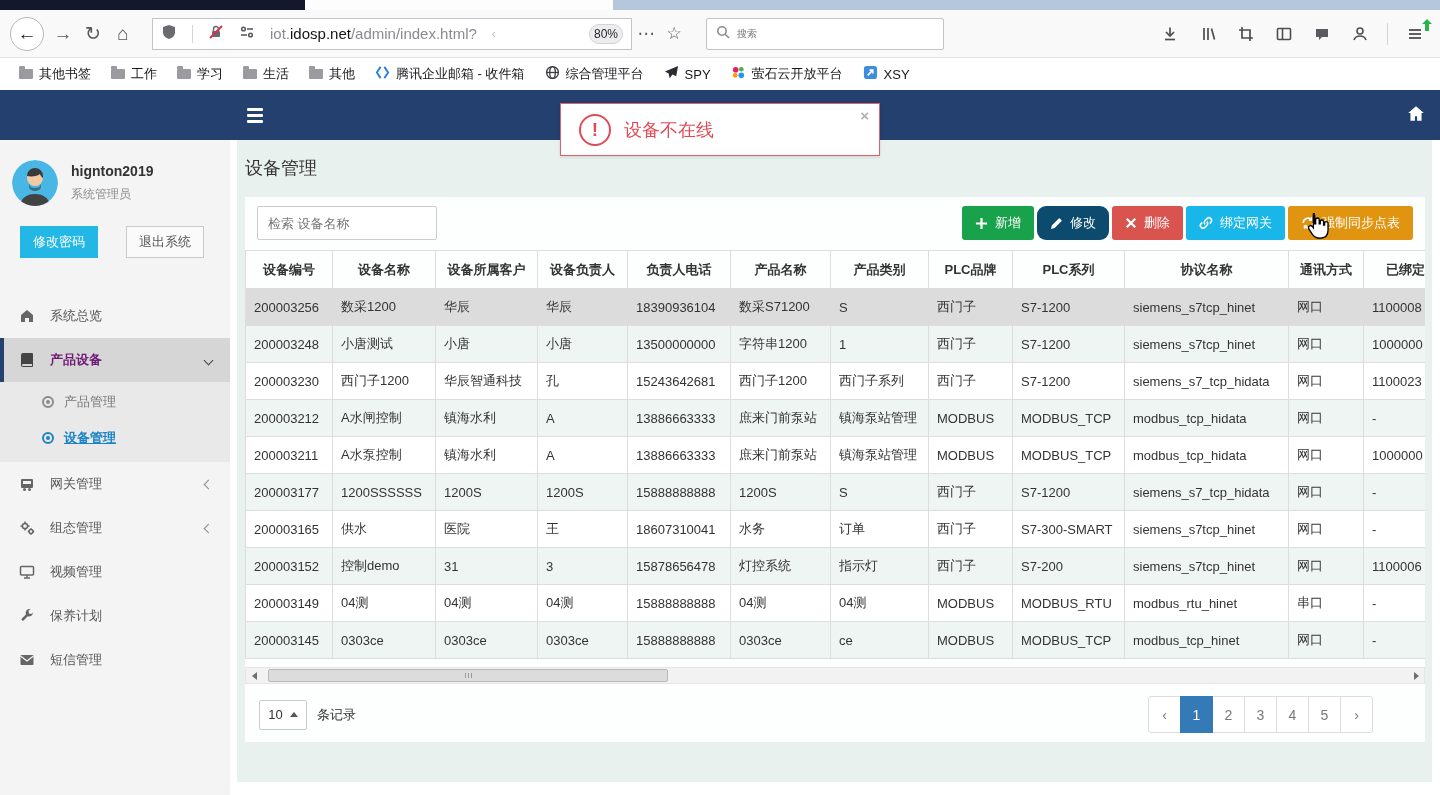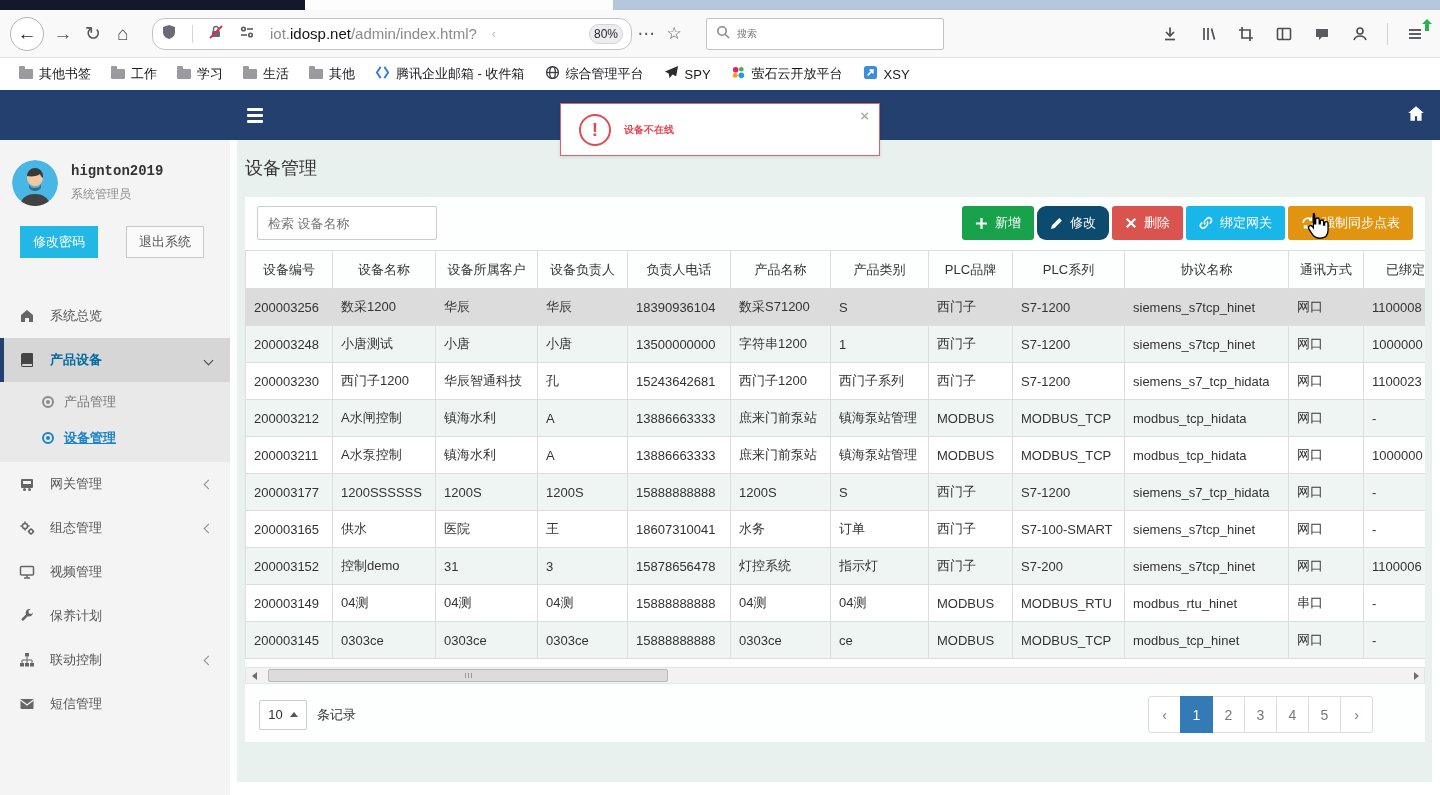--- a/index.html
+++ b/index.html
@@ -10,21 +10,21 @@
   
   .titlebar { height:10px; display:flex; }
   .tb-dark { width:305px; background:#15172c; }
   .tb-white { width:308px; background:#fdfdfd; }
   .tb-blue { flex:1; background:#b4c7dd; }
 
   
   .btoolbar { height:48px; background:#f9f9fa; display:flex; align-items:center; padding:0 10px; border-bottom:1px solid #e3e3e6; }
   .navbtn { width:30px; height:30px; display:flex; align-items:center; justify-content:center; color:#57575c; font-size:19px; border-radius:3px; }
   .backbtn { width:34px; height:34px; border:1px solid #b6b6bc; border-radius:50%; background:#fff; color:#1b1b1f; font-size:19px; display:flex; align-items:center; justify-content:center; margin-right:4px; }
-  .urlbar { display:flex; align-items:center; width:480px; height:32px; background:#fff; border:1px solid #c3c3c9; border-radius:13px; padding:0 8px; gap:15px; margin-left:14px; }
+  .urlbar { display:flex; align-items:center; width:480px; height:32px; background:#fff; border:1px solid #c3c3c9; border-radius:0; padding:0 8px; gap:15px; margin-left:14px; }
   .vsep { width:1px; height:18px; background:#d4d4da; }
   .urltext { font-size:15px; color:#8a8a90; white-space:nowrap; overflow:hidden; }
   .urltext .host { color:#141417; }
   .reader-glyph { color:#b9b9bf; font-size:12px; }
   .zoompill { margin-left:auto; background:#ededf0; border:1px solid #d2d2d8; border-radius:10px; font-size:12px; color:#26262a; padding:2px 4px; }
   .pagebtn { width:28px; height:28px; display:flex; align-items:center; justify-content:center; color:#57575c; font-size:17px; }
   .searchbox { display:flex; align-items:center; width:238px; height:32px; background:#fff; border:1px solid #c3c3c9; border-radius:2px; padding:0 9px; gap:7px; margin-left:18px; }
   .searchbox input { border:0; outline:0; width:100%; font-size:10px; color:#333; background:transparent; font-family:inherit; }
   .right-icons { margin-left:auto; display:flex; align-items:center; gap:8px; }
   .ricon { width:30px; height:30px; display:flex; align-items:center; justify-content:center; position:relative; }
@@ -39,31 +39,31 @@
 
   
   .app { position:relative; width:1440px; height:705px; background:#fff; }
   .navbar { position:absolute; top:0; left:0; right:0; height:50px; background:#24406e; }
   .menu-toggle { position:absolute; left:247px; top:15px; width:18px; height:20px; display:flex; flex-direction:column; justify-content:center; gap:3px; }
   .menu-toggle span { display:block; width:16px; height:3px; background:#fff; border-radius:1px; }
   .nav-home { position:absolute; right:14px; top:14px; }
 
   
   .sidebar { position:absolute; top:50px; left:0; width:230px; bottom:0; background:#f4f4f4; overflow:hidden; }
-  .user { display:flex; align-items:center; gap:13px; padding:20px 12px 12px 12px;font-family:Liberation Mono, monospace; }
+  .user { display:flex; align-items:center; gap:13px; padding:20px 12px 12px 12px; }
   .avatar { width:46px; height:46px; border-radius:50%; overflow:hidden; flex:none; }
   .uname { font-weight:bold; font-size:14px; color:#333; }
   .urole { font-size:12px; color:#8c8c8c; margin-top:7px; }
   .side-btns { display:flex; gap:28px; padding:8px 20px 14px 20px; }
   .btn-cyan { background:#23b7e5; color:#fff; border:1px solid #23b7e5; height:32px; padding:0 12px; font-size:13px; display:flex; align-items:center; }
   .btn-gray { background:#fafafa; color:#555; border:1px solid #c9c9c9; height:32px; padding:8px 12px; font-size:13px; display:flex; align-items:center; }
   .menu { margin-top:22px; }
   .mi { position:relative; height:44px; display:flex; align-items:center; padding:0 18px; color:#555; font-size:13px; gap:14px; }
   .mi .ic { width:18px; display:flex; justify-content:center; flex:none; }
-  .mi.parent-active { background:#d6d6d6; border-left:4px solid #24406e; padding-left:14px; font-weight:bold; color:#0369a1; }
+  .mi.parent-active { background:#d6d6d6; border-left:4px solid #24406e; padding-left:14px; font-weight:bold; color:#701a75; }
   .chev { width:7px; height:7px; border:solid #8b8b8b; border-width:0 1.5px 1.5px 0; margin-left:auto; flex:none; }
   .chev-left { transform:rotate(135deg); }
   .chev-down { transform:rotate(45deg); border-color:#444; }
   .submenu { background:#e9e9e9; padding:2px 0 6px 0; }
   .smi { height:36px; display:flex; align-items:center; padding-left:42px; gap:10px; color:#777; font-size:13px; }
   .ring { width:12px; height:12px; border:2px solid #8b8b8b; border-radius:50%; position:relative; flex:none; }
   .ring::after { content:""; position:absolute; left:2px; top:2px; width:4px; height:4px; border-radius:50%; background:#8b8b8b; }
   .smi.active { color:#1c84c6; text-decoration:underline; font-weight:bold; }
   .smi.active .ring { border-color:#1c84c6; } .smi.active .ring::after { background:#1c84c6; }
 
@@ -74,21 +74,21 @@
   .panel-top { display:flex; align-items:center; justify-content:space-between; padding:9px 12px 10px 12px; }
   .search-input { width:180px; height:34px; border:1px solid #ccc; border-radius:2px; padding:0 10px; font-size:13px; color:#555; background:#fff; font-family:inherit; outline:none; }
   .btn-group { display:flex; gap:3px; }
   .btn { height:34px; padding:0 13px; color:#fff; font-size:13px; display:flex; align-items:center; gap:7px; border-radius:3px; border:none; font-family:inherit; }
   .btn-add { background:#18a24c; } .btn-edit { background:#0c4a6e;border-radius:9px; } .btn-del { background:#d9534f; }
   .btn-bind { background:#18b6e9; } .btn-sync { background:#e0940f; }
 
   .table-wrap { width:1180px; overflow:hidden; }
   table.data { border-collapse:collapse; table-layout:fixed; width:1228px; font-size:13px; color:#333; background:#fff; }
   table.data th, table.data td { border:1px solid #ddd; padding:0 8px; height:37px; text-align:left; white-space:nowrap; overflow:hidden; }
-  table.data th { text-align:center; font-weight:normal; height:38px; background:#fdfefe; }
+  table.data th { text-align:center; font-weight:bold; height:38px; background:#fdfefe; }
   tbody tr:nth-of-type(even) { background:#eff5f2; }
   tbody tr:nth-of-type(1) { background:#dcdcdc; }
 
   .hscroll { position:relative; height:17px; margin-top:8px; background:#f2f2f2; border:1px solid #e6e6e6; }
   .hs-arrow { position:absolute; top:0; bottom:0; width:16px; display:flex; align-items:center; justify-content:center; background:#f2f2f2; }
   .hs-left { left:0; } .hs-right { right:0; }
   .tri-left { width:0; height:0; border-top:4px solid transparent; border-bottom:4px solid transparent; border-right:5px solid #6e6e6e; }
   .tri-right { width:0; height:0; border-top:4px solid transparent; border-bottom:4px solid transparent; border-left:5px solid #6e6e6e; }
   .hs-thumb { position:absolute; left:22px; width:400px; top:1px; bottom:1px; background:#dcdcdc; border:1px solid #b9b9b9; border-radius:2px; }
   .hs-thumb::after { content:""; position:absolute; left:50%; top:3px; bottom:3px; width:1px; background:#9a9a9a; box-shadow:-3px 0 #9a9a9a, 3px 0 #9a9a9a; }
@@ -99,21 +99,21 @@
   .caret-up { width:0; height:0; border-left:4px solid transparent; border-right:4px solid transparent; border-bottom:5px solid #555; }
   .pagination { display:flex; margin-right:38px; }
   .page { min-width:33px; height:37px; border:1px solid #ddd; background:#fff; color:#777; display:flex; align-items:center; justify-content:center; font-size:14px; margin-left:-1px; padding:0 6px; }
   .page:first-child { border-radius:3px 0 0 3px; margin-left:0; }
   .page:last-child { border-radius:0 3px 3px 0; }
   .page.active { background:#337ab7; border-color:#337ab7; color:#fff; z-index:1; }
 
   
   .alert { position:absolute; left:560px; top:13px; width:320px; height:53px; background:#fff; border:1px solid #e2606b; display:flex; align-items:center; padding:0 18px; gap:13px; box-shadow:0 1px 3px rgba(0,0,0,.12); }
   .alert-icon { width:32px; height:32px; border:2px solid #e04b55; border-radius:50%; color:#e04b55; font-weight:bold; font-size:19px; display:flex; align-items:center; justify-content:center; flex:none; }
-  .alert-text { color:#e04b55; font-size:10px;font-weight:bold; }
+  .alert-text { color:#e04b55; font-size:18px; }
   .alert-close { position:absolute; right:10px; top:3px; color:#b0b0b0; font-size:15px; font-weight:bold; }
 
   .cursor { position:absolute; left:1303px; top:122px; z-index:50; }
 </style>
 </head>
 <body>
 
 <div class="screen">
 
   <div class="titlebar">
@@ -391,33 +391,20 @@
             </span>
           <span>视频管理</span>
         </div>
         <div class="mi">
           <span class="ic">
               <svg width="16" height="16" viewBox="0 0 16 16">
                 <path d="M14 4.5a4 4 0 01-5.2 3.8L4 13l-1.8-1.8 4.7-4.8A4 4 0 0111.5 1l-2 2 .5 2.5L12.5 6z" fill="#666"></path>
               </svg>
             </span>
           <span>保养计划</span>
-        </div>
-        <div class="mi">
-          <span class="ic">
-              <svg width="16" height="16" viewBox="0 0 16 16">
-                <rect x="6" y="1" width="4" height="3.5" fill="#666"></rect>
-                <rect x="1" y="11" width="4" height="3.5" fill="#666"></rect>
-                <rect x="6" y="11" width="4" height="3.5" fill="#666"></rect>
-                <rect x="11" y="11" width="4" height="3.5" fill="#666"></rect>
-                <path d="M8 4.5V8M3 11V8h10v3M8 8v3" stroke="#666" fill="none"></path>
-              </svg>
-            </span>
-          <span>联动控制</span>
-          <span class="chev chev-left"></span>
         </div>
         <div class="mi">
           <span class="ic">
               <svg width="16" height="16" viewBox="0 0 16 16">
                 <rect x="1.5" y="3" width="13" height="10" rx="1" fill="#666"></rect>
                 <path d="M1.5 4l6.5 5 6.5-5" stroke="#f4f4f4" stroke-width="1.3" fill="none"></path>
               </svg>
             </span>
           <span>短信管理</span>
         </div>
@@ -592,21 +579,21 @@
 
                 <tr>
                   <td>200003165</td>
                   <td>供水</td>
                   <td>医院</td>
                   <td>王</td>
                   <td>18607310041</td>
                   <td>水务</td>
                   <td>订单</td>
                   <td>西门子</td>
-                  <td>S7-100-SMART</td>
+                  <td>S7-300-SMART</td>
                   <td>siemens_s7tcp_hinet</td>
                   <td>网口</td>
                   <td>-</td>
                 </tr>
 
                 <tr>
                   <td>200003152</td>
                   <td>控制demo</td>
                   <td>31</td>
                   <td>3</td>

